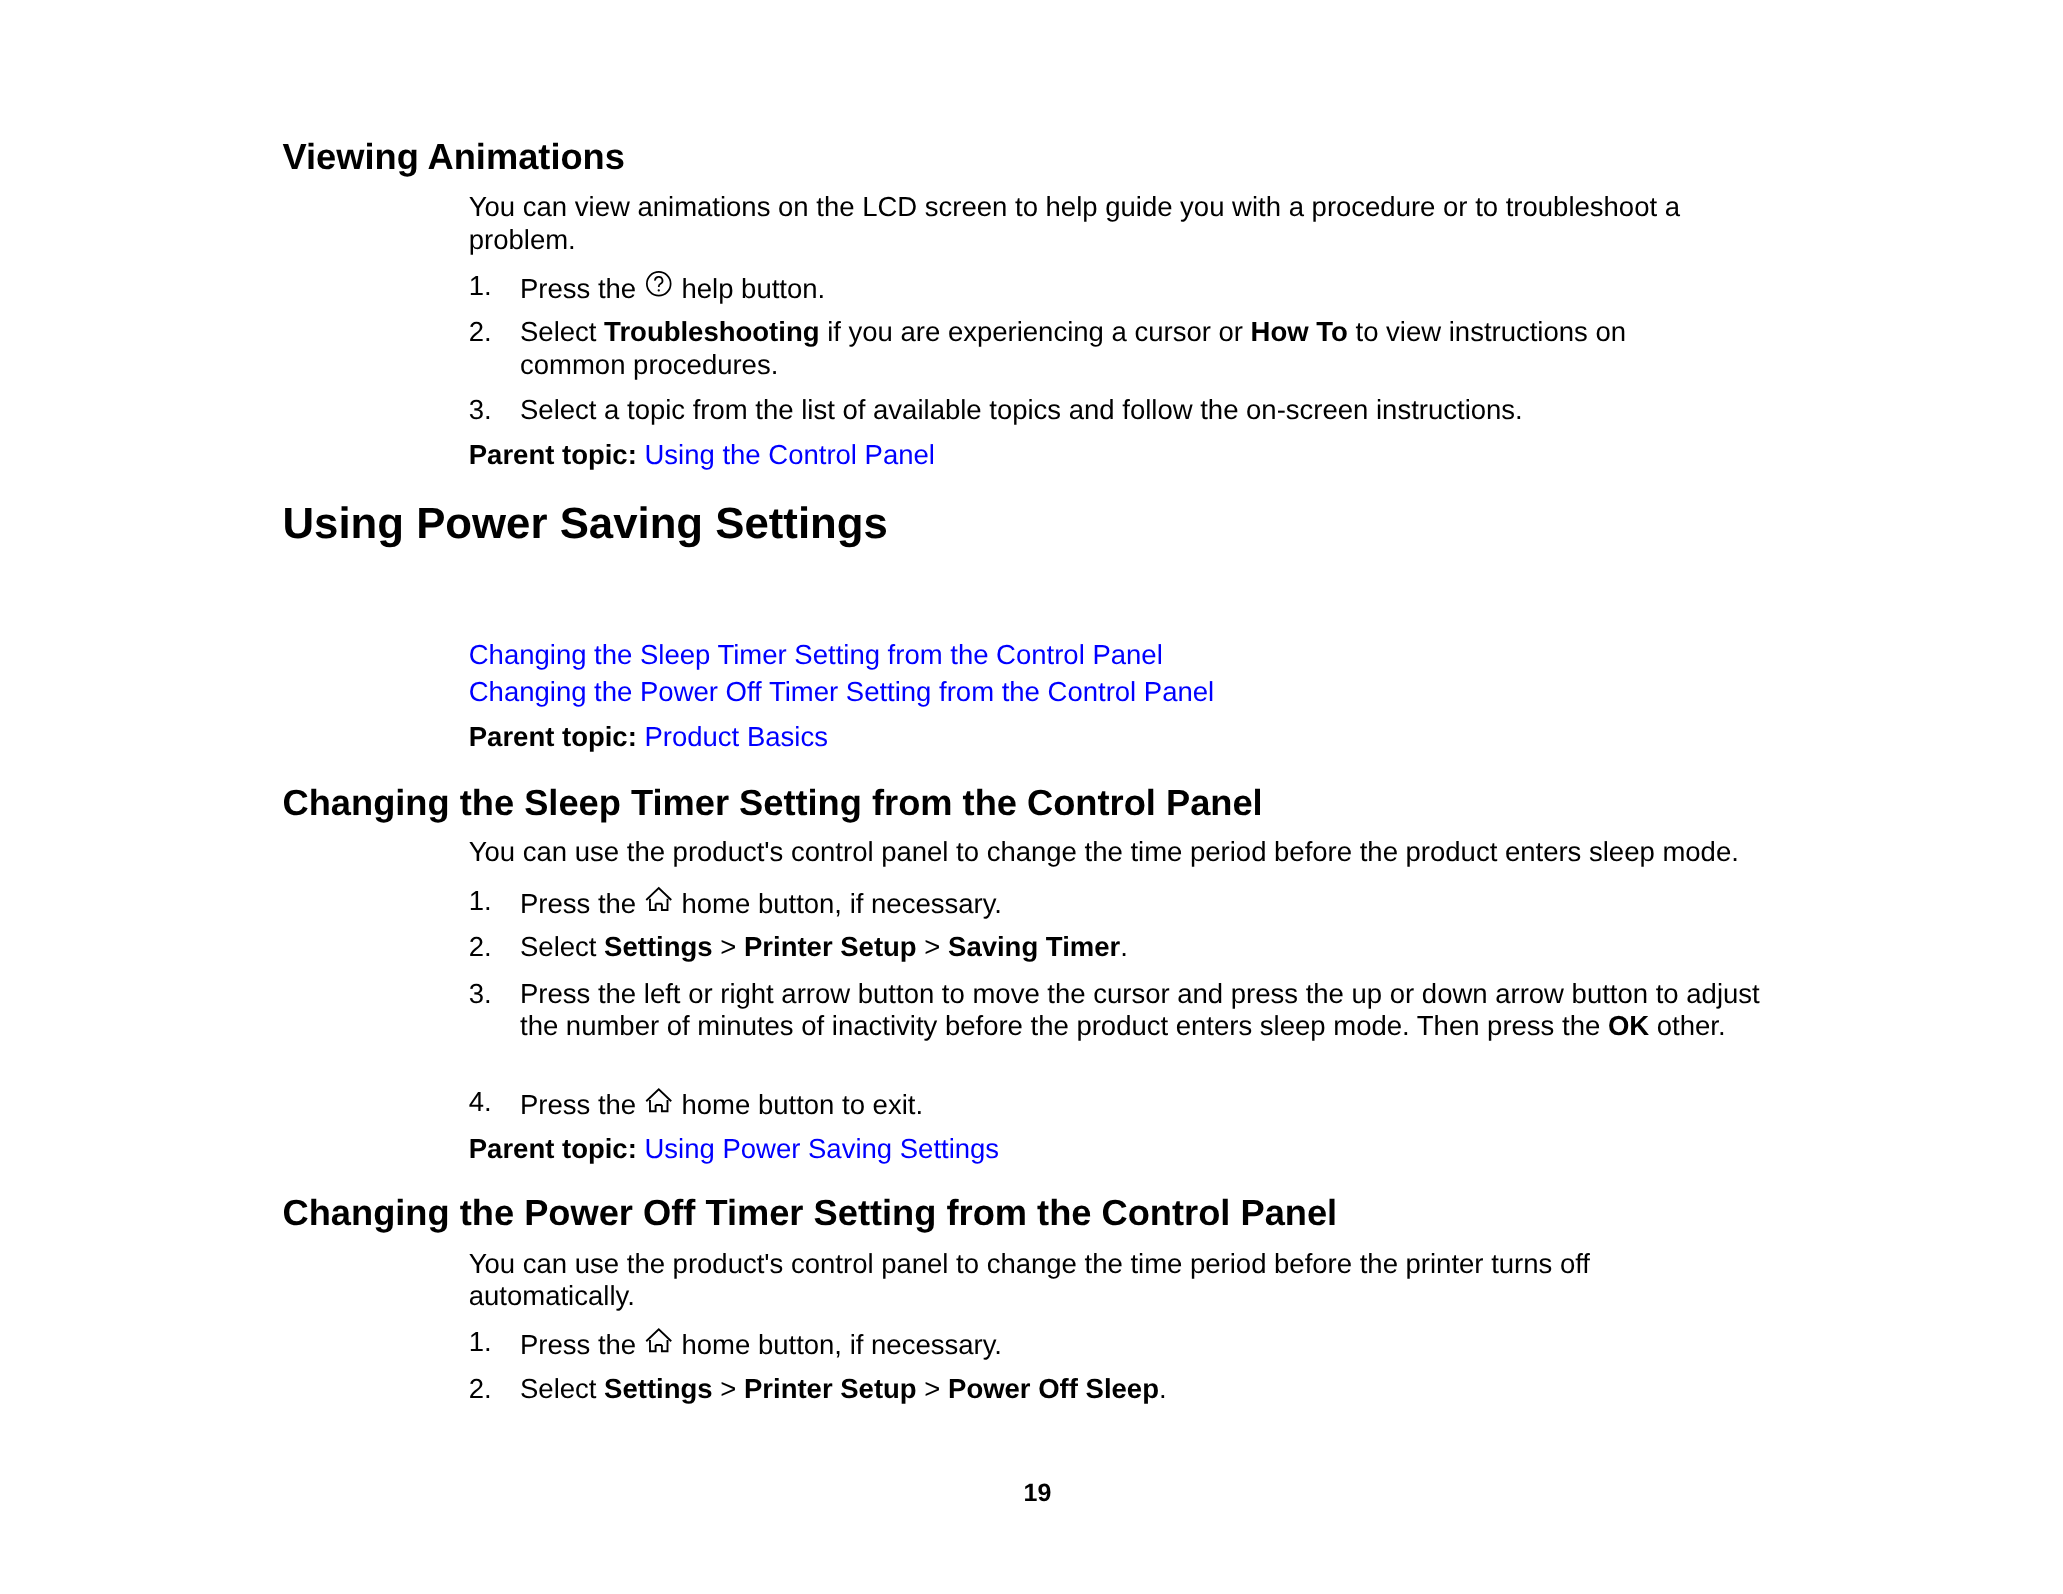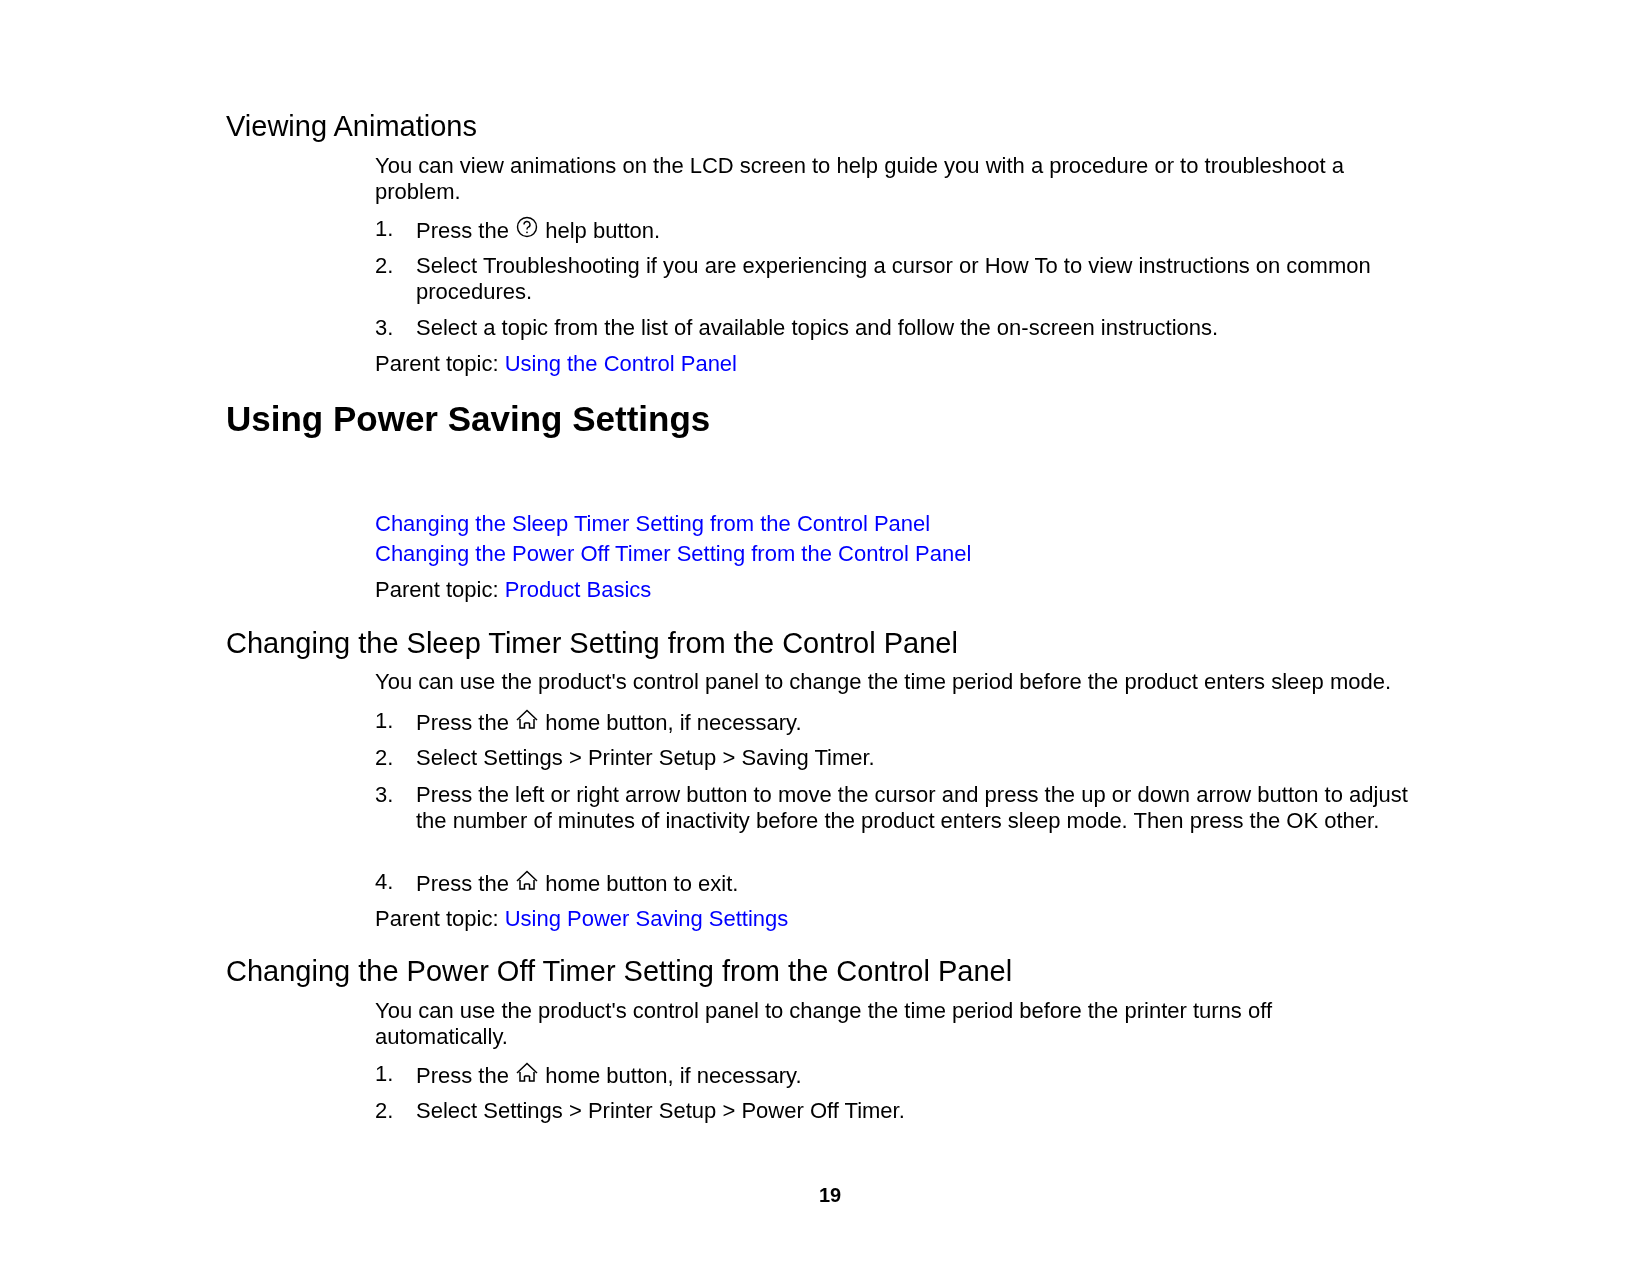--- a/index.html
+++ b/index.html
@@ -1,27 +1,27 @@
 <!DOCTYPE html>
 <html><head>
 <meta charset="utf-8">
 <style>
   html, body { margin: 0; padding: 0; background: #ffffff; }
   body { width: 1650px; height: 1275px; position: relative; overflow: hidden;
          font-family: "Liberation Sans", sans-serif; color: #000; }
   .page { position: absolute; left: 0; top: 0; width: 1650px; height: 1275px; }
-  .h3 { position: absolute; left: 226px; font-size: 29px; font-weight: normal; margin: 0; line-height: 34px; white-space: nowrap; }
+  .h3 { position: absolute; left: 226px; font-size: 29px; font-weight: bold; margin: 0; line-height: 34px; white-space: nowrap; }
   .h2 { position: absolute; left: 226px; font-size: 35px; font-weight: bold; margin: 0; line-height: 40px; white-space: nowrap; }
   .p { position: absolute; left: 375px; font-size: 22px; line-height: 25.5px; margin: 0; width: 1060px; }
   .li { position: absolute; left: 375px; font-size: 22px; line-height: 25.5px; width: 1060px; }
   .li .num { position: absolute; left: 0; top: 0; }
   .li .txt { display: block; margin-left: 41px; }
   .link { color: #0000ff; text-decoration: none; cursor: pointer; }
   .plink { position: absolute; left: 375px; font-size: 22px; line-height: 25.5px; white-space: nowrap; text-align: right; }
-  b { font-weight: normal; }
+  b { font-weight: bold; }
   .icon { display: inline-block; vertical-align: -2px; width: 24px; height: 24px; }
   .icon svg { width: 24px; height: 24px; display: block; }
   .pagenum { position: absolute; left: 0; width: 1660px; text-align: center; font-size: 20px; font-weight: bold; }
 </style>
 </head>
 <body>
 
 <div class="page">
 
   <h3 class="h3" style="top:109px">Viewing Animations</h3>
@@ -136,17 +136,17 @@
         <svg viewBox="0 0 24 24">
             <path d="M2 12 L12 2.5 L22 12 M5 11 V20 H9.5 V15 M14.5 15 V20 H19 V11 M9.5 15 H14.5" fill="none" stroke="#000" stroke-width="1.5"></path>
           </svg>
       </span>
       <span>home button, if necessary.</span>
     </span>
   </div>
 
   <div class="li" style="top:1098px">
     <span class="num">2.</span>
-    <span class="txt"><span>Select</span> <b>Settings</b> <span>&gt;</span> <b>Printer Setup</b> <span>&gt;</span> <b>Power Off Timer</b><span>.</span></span>
+    <span class="txt"><span>Select</span> <b>Settings</b> <span>&gt;</span> <b>Printer Setup</b> <span>&gt;</span> <b>Power Off Sleep</b><span>.</span></span>
   </div>
 
   <div class="pagenum" style="top:1184px">19</div>
 </div>
 
 </body></html>

